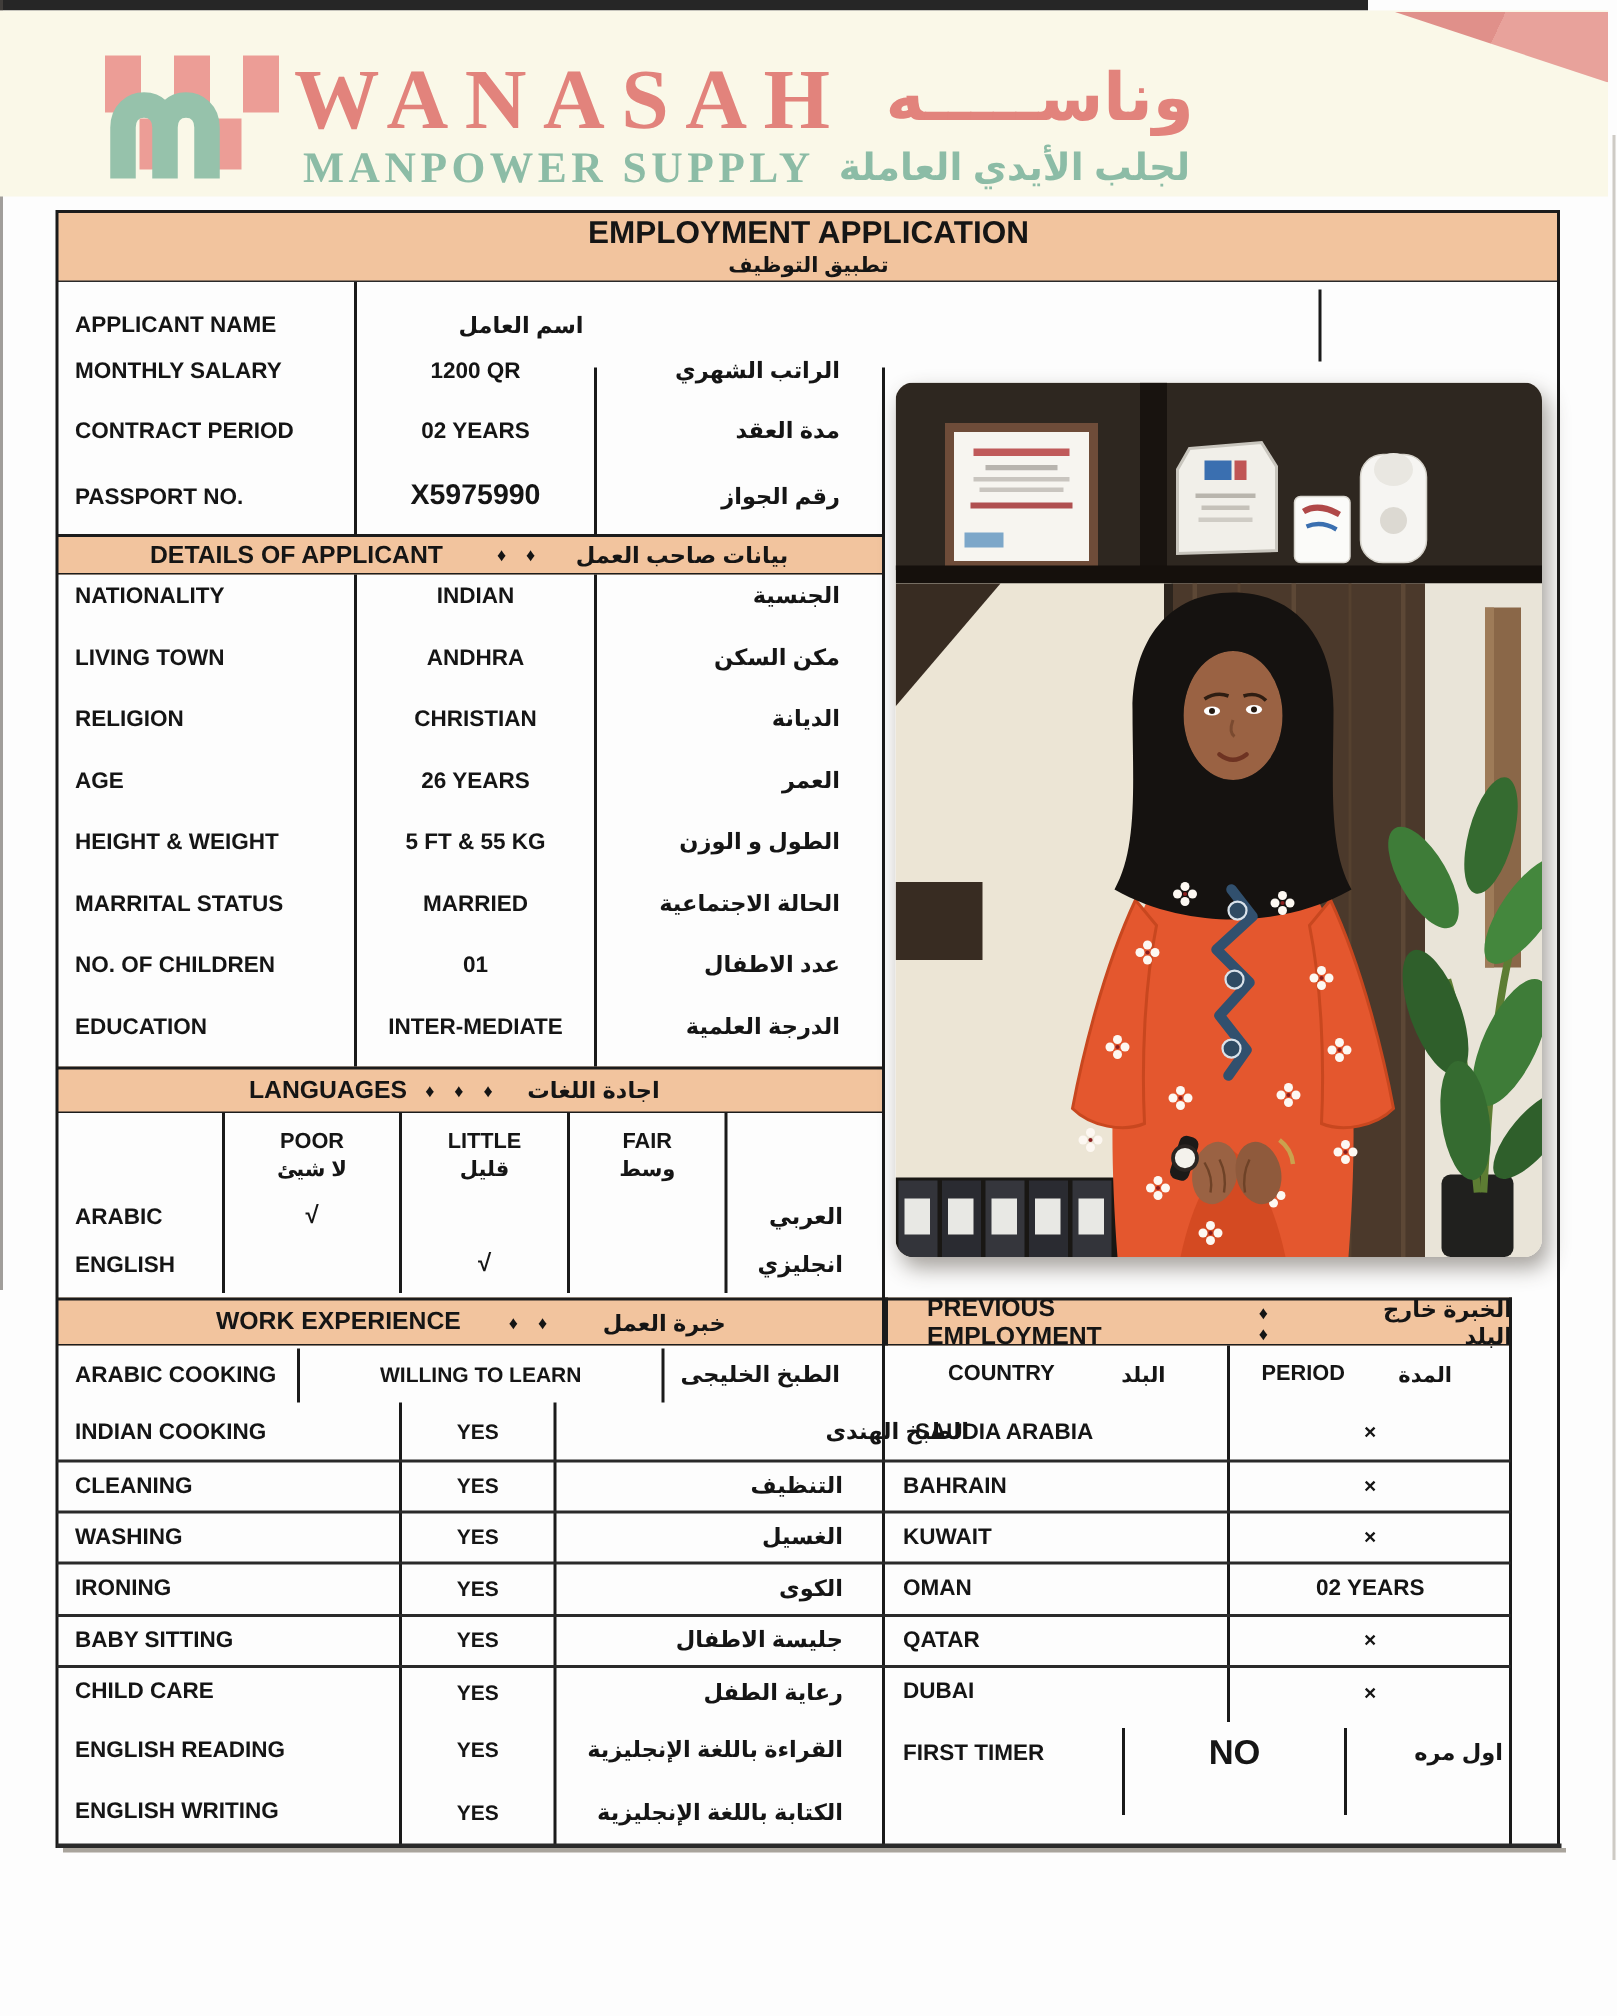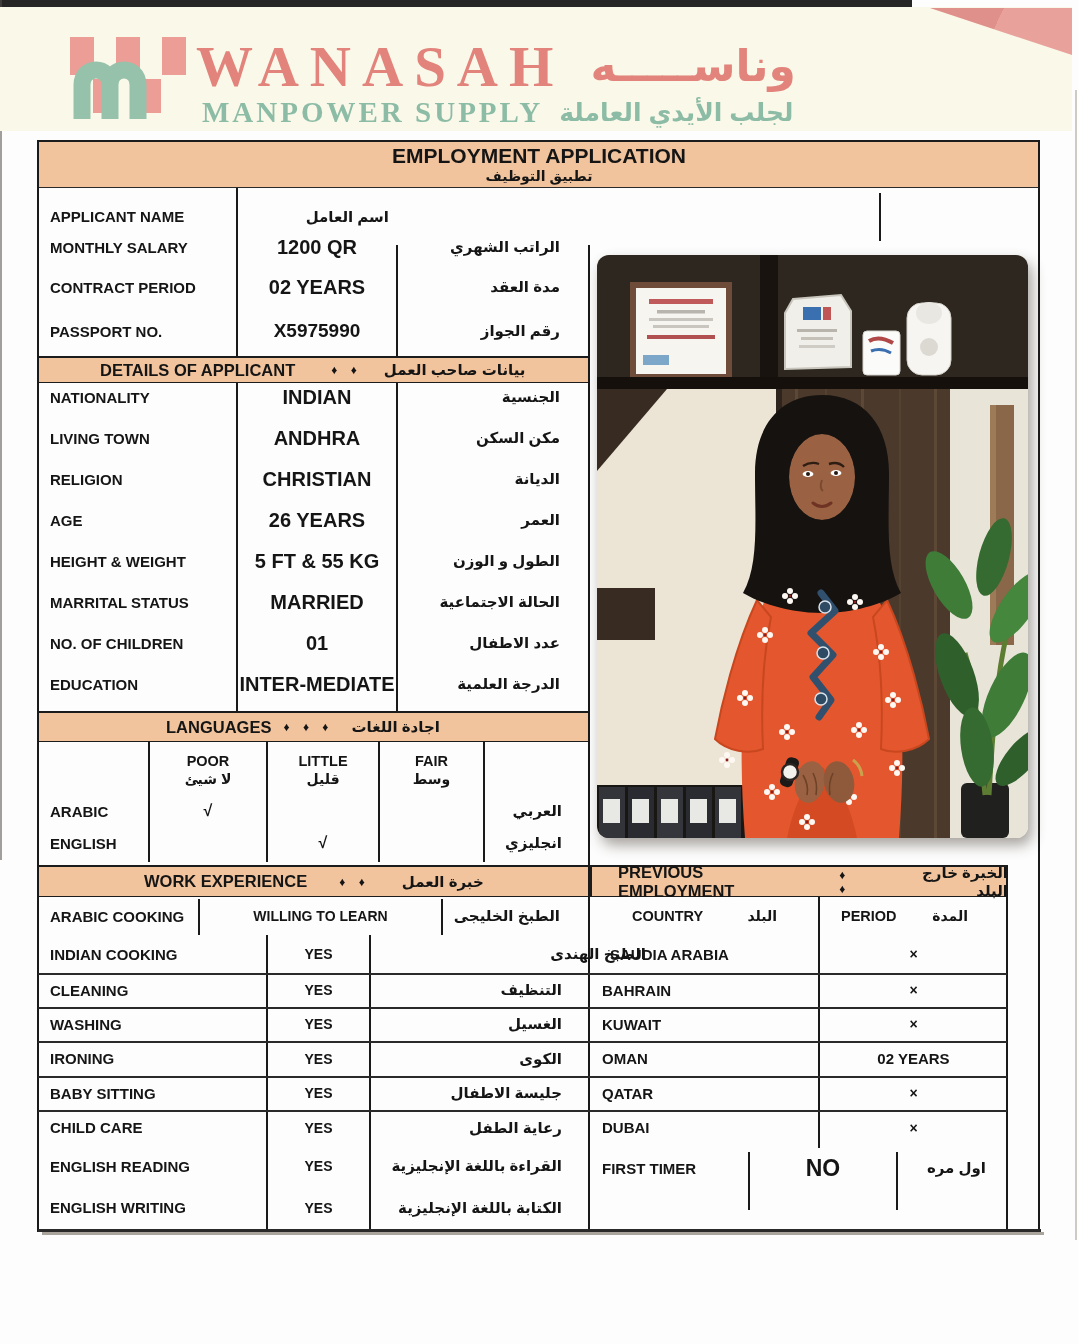--- a/index.html
+++ b/index.html
@@ -27,21 +27,21 @@
         border-top:2px solid #1c1c1c;border-bottom:1.5px solid #1c1c1c;}
   .b-en{font-weight:bold;font-size:16.5px;}
   .b-di{font-size:12px;letter-spacing:5px;}
   .b-ar{font-weight:bold;font-size:15px;}
   .title-band{flex-direction:column;justify-content:center;border-bottom:1px solid #2a2a2a;}
   .t-en{font-weight:bold;font-size:21px;line-height:1.15;}
   .t-ar{font-weight:bold;font-size:14px;line-height:1.2;}
   .row{display:flex;align-items:center;}
   .c{box-sizing:border-box;flex:0 0 auto;}
   .lab{font-weight:bold;font-size:15px;padding-left:12px;text-align:left;}
-  .val{font-weight:bold;font-size:20px;text-align:center;}
+  .val{font-weight:bold;font-size:15px;text-align:center;}
   .arc{font-weight:bold;font-size:15px;text-align:right;padding-right:28px;}
   .name-v{font-weight:bold;font-size:29px;letter-spacing:.5px;}
   .vl{background:#1a1a1a;width:1.8px;}
   .hl{background:#2a2a2a;height:2px;}
   .bshadow{background:#a9a49c;height:3px;}
   .check{font-weight:bold;font-size:16px;text-align:center;}
   .lang-h{display:flex;flex-direction:column;align-items:center;justify-content:center;gap:2px;}
   .lh-en{font-weight:bold;font-size:14.5px;}
   .lh-ar{font-weight:bold;font-size:14px;}
   .photo{left:597px;top:255px;width:431px;height:583px;border-radius:12px;overflow:hidden;
@@ -278,21 +278,21 @@
     <div class="c x-mark" style="width:189px;">×</div>
   </div>
   <div class="abs row" style="left:590px;top:1110px;width:418px;height:35px;">
     <div class="c lab" style="width:229px;">DUBAI</div>
     <div class="c x-mark" style="width:189px;">×</div>
   </div>
 
   <div class="abs row" style="left:590px;top:1142px;width:418px;height:52px;">
     <div class="c lab" style="width:159px;">FIRST TIMER</div>
     <div class="c no-v" style="width:148px;">NO</div>
-    <div class="c arc ar" style="width:111px;padding-right:22px;">اول مره</div>
+    <div class="c arc ar" style="width:111px;padding-right:6px;">اول مره</div>
   </div>
 
   <div class="abs vl" style="left:37px;top:140px;height:1092px;"></div>
   <div class="abs vl" style="left:1038px;top:140px;height:1092px;width:2.4px;"></div>
   <div class="abs vl" style="left:588px;top:245px;height:987px;"></div>
   <div class="abs vl" style="left:236px;top:188px;height:168px;"></div>
   <div class="abs vl" style="left:236px;top:383px;height:328px;"></div>
   <div class="abs vl" style="left:396px;top:245px;height:111px;"></div>
   <div class="abs vl" style="left:396px;top:383px;height:328px;"></div>
   <div class="abs vl" style="left:879px;top:193px;height:48px;"></div>

